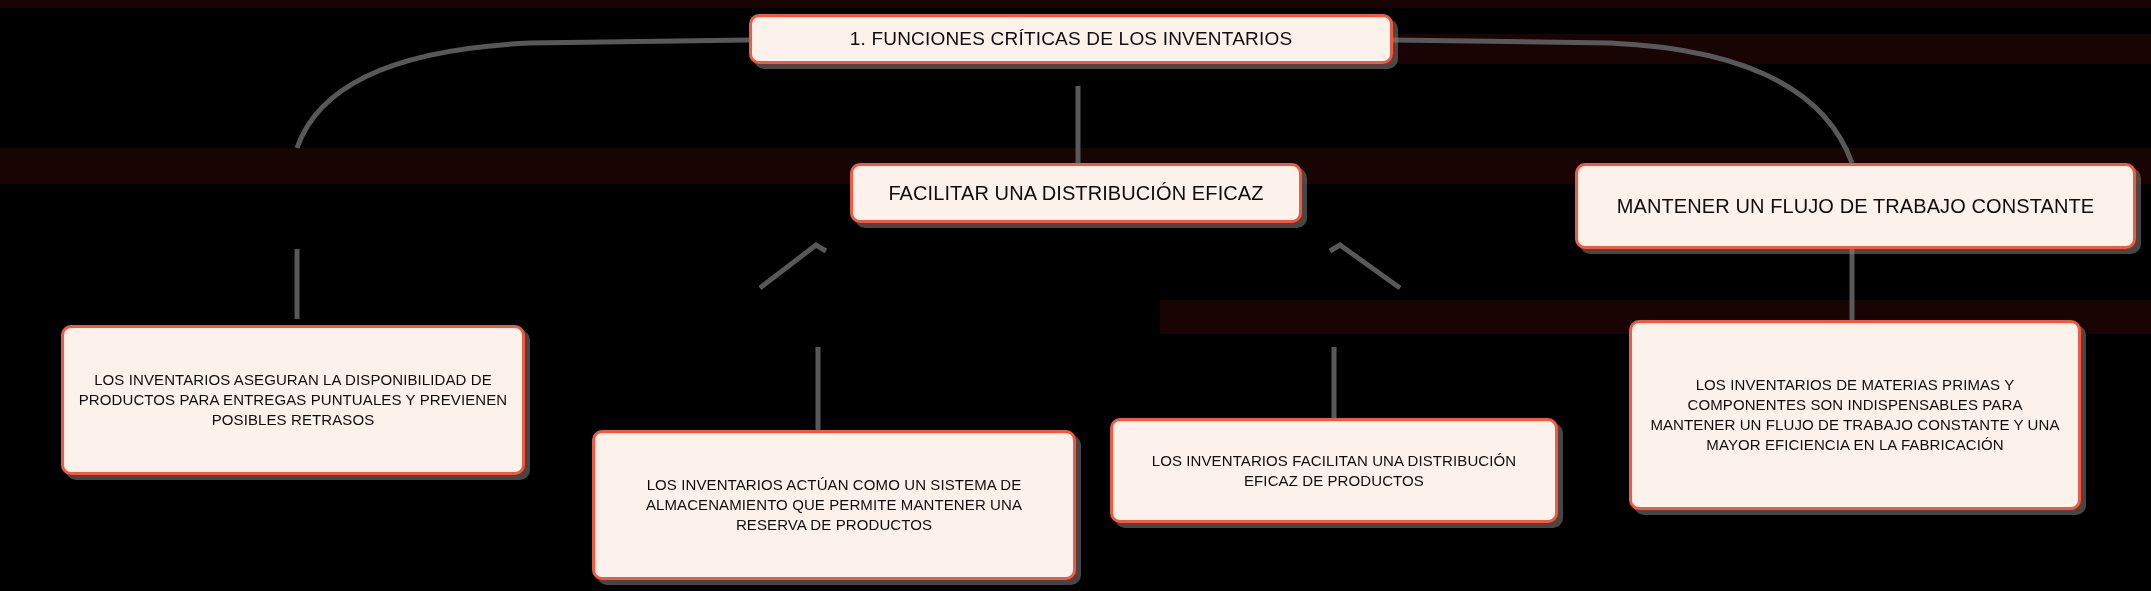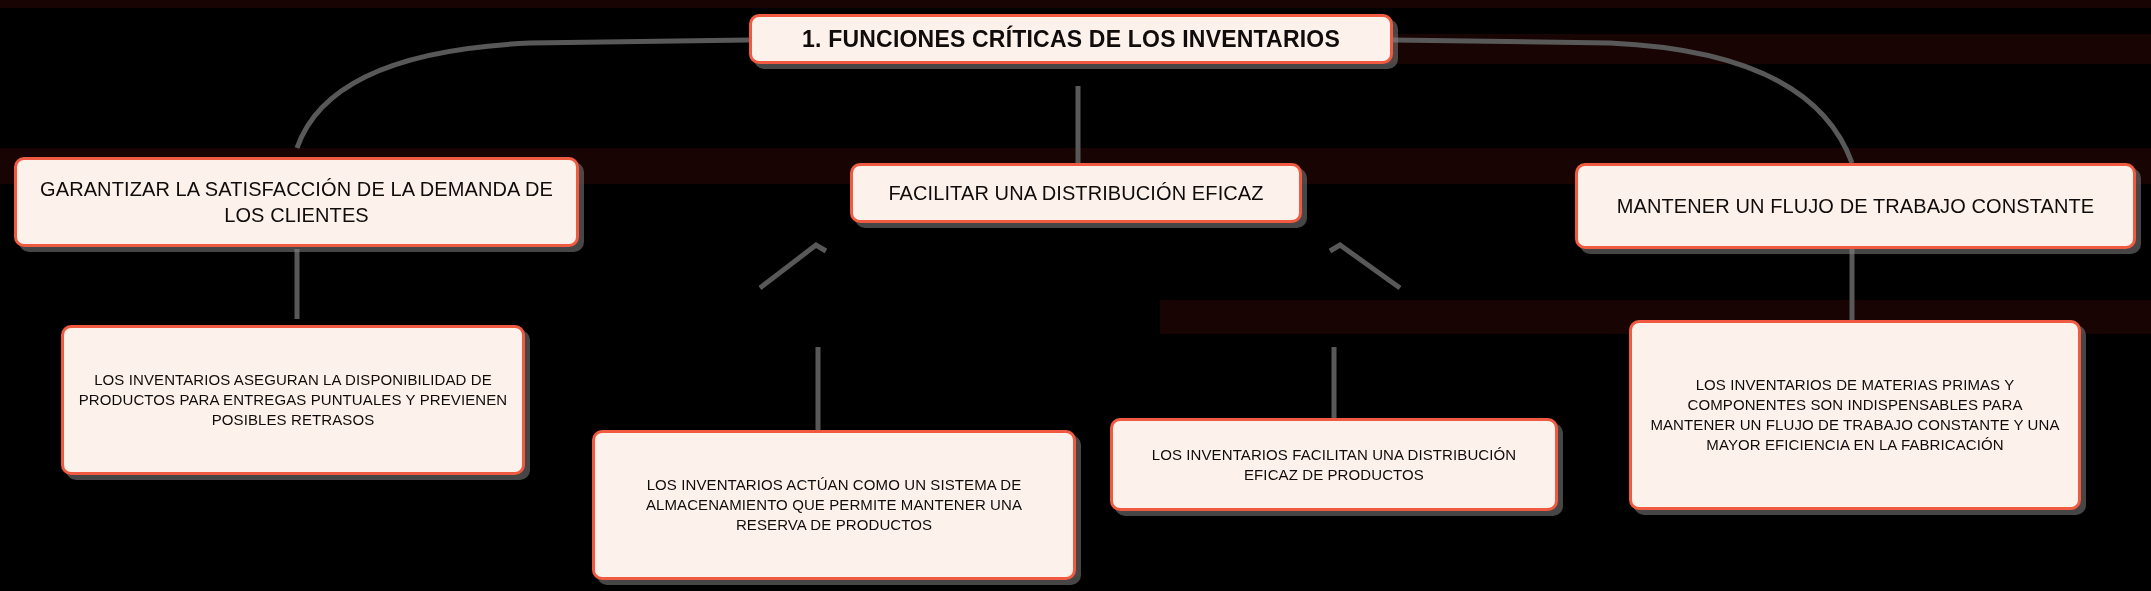--- a/index.html
+++ b/index.html
@@ -39,22 +39,22 @@
     align-items: center;
     justify-content: center;
     text-align: center;
     color: #100C0B;
     box-shadow: 5px 5px 0 0 rgba(128,128,128,0.55);
     padding: 6px 14px;
     line-height: 1.32;
     letter-spacing: 0.1px;
   }
   .node-root {
-    font-weight: bold;
-    font-size: 23px;
+    font-weight: normal;
+    font-size: 19px;
     letter-spacing: 0.2px;
     text-align: center;
   }
   .node-branch { font-size: 20px; }
   .node-sub    { font-size: 17px; }
   .node-leaf   { font-size: 15px; }
 </style>
 </head>
 <body>
 
@@ -85,39 +85,36 @@
       <path d="M 1334 347 L 1334 419"></path>
 
       <path d="M 1852 249 L 1852 320"></path>
     </g>
   </svg>
 
   <div class="node node-root" style="left:749px; top:14px; width:644px; height:50px;">
     <span>1. FUNCIONES CRÍTICAS DE LOS INVENTARIOS</span>
   </div>
 
-  <div class="node node-branch" style="left:14px; top:157px; width:565px; height:90px;">
-    <span>GARANTIZAR LA SATISFACCIÓN DE LA DEMANDA DE LOS CLIENTES</span>
-  </div>
 
   <div class="node node-leaf" style="left:61px; top:325px; width:464px; height:150px;">
     <span>LOS INVENTARIOS ASEGURAN LA DISPONIBILIDAD DE PRODUCTOS PARA ENTREGAS PUNTUALES Y PREVIENEN POSIBLES RETRASOS</span>
   </div>
 
   <div class="node node-branch" style="left:850px; top:163px; width:452px; height:60px;">
     <span>FACILITAR UNA DISTRIBUCIÓN EFICAZ</span>
   </div>
 
 
   <div class="node node-leaf" style="left:592px; top:430px; width:484px; height:150px;">
     <span>LOS INVENTARIOS ACTÚAN COMO UN SISTEMA DE ALMACENAMIENTO QUE PERMITE MANTENER UNA RESERVA DE PRODUCTOS</span>
   </div>
 
 
-  <div class="node node-leaf" style="left:1110px; top:418px; width:448px; height:93px;">
+  <div class="node node-leaf" style="left:1110px; top:418px; width:448px; height:105px;">
     <span>LOS INVENTARIOS FACILITAN UNA DISTRIBUCIÓN EFICAZ DE PRODUCTOS</span>
   </div>
 
   <div class="node node-leaf" style="left:1629px; top:320px; width:452px; height:190px;">
     <span>LOS INVENTARIOS DE MATERIAS PRIMAS Y COMPONENTES SON INDISPENSABLES PARA MANTENER UN FLUJO DE TRABAJO CONSTANTE Y UNA MAYOR EFICIENCIA EN LA FABRICACIÓN</span>
   </div>
 
   <div class="node node-branch" style="left:1575px; top:163px; width:561px; height:86px;">
     <span>MANTENER UN FLUJO DE TRABAJO CONSTANTE</span>
   </div>

